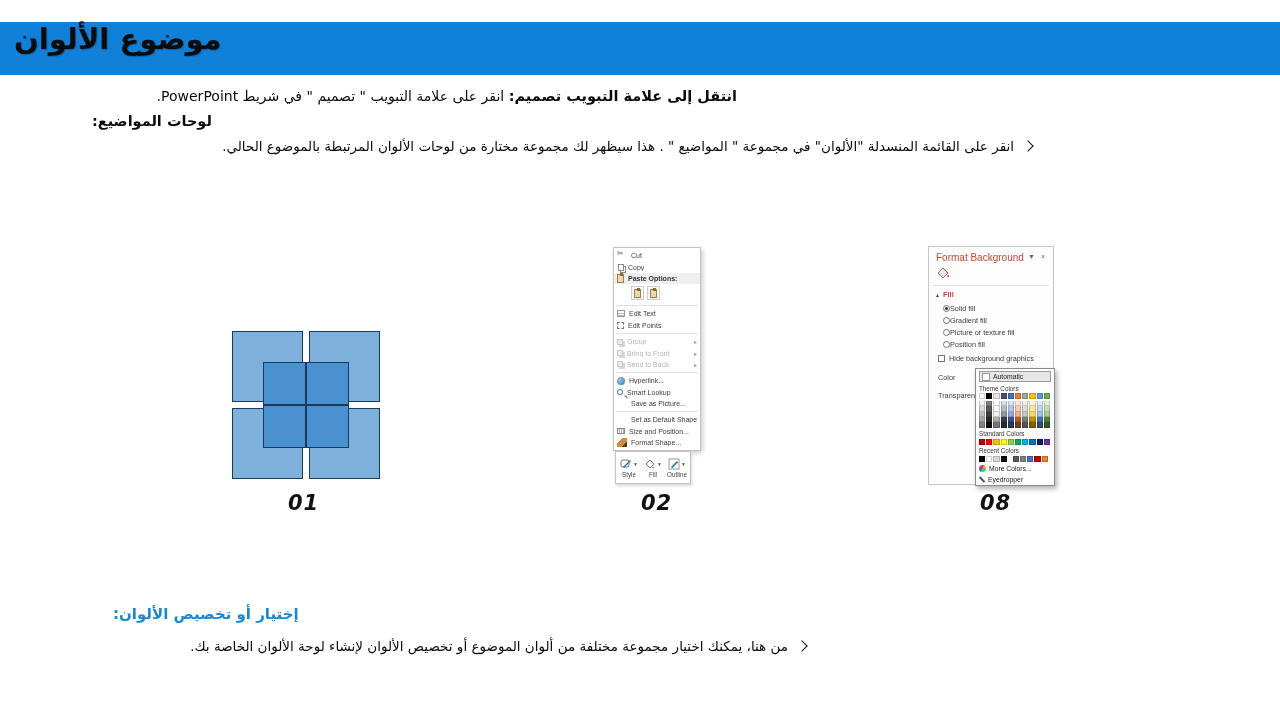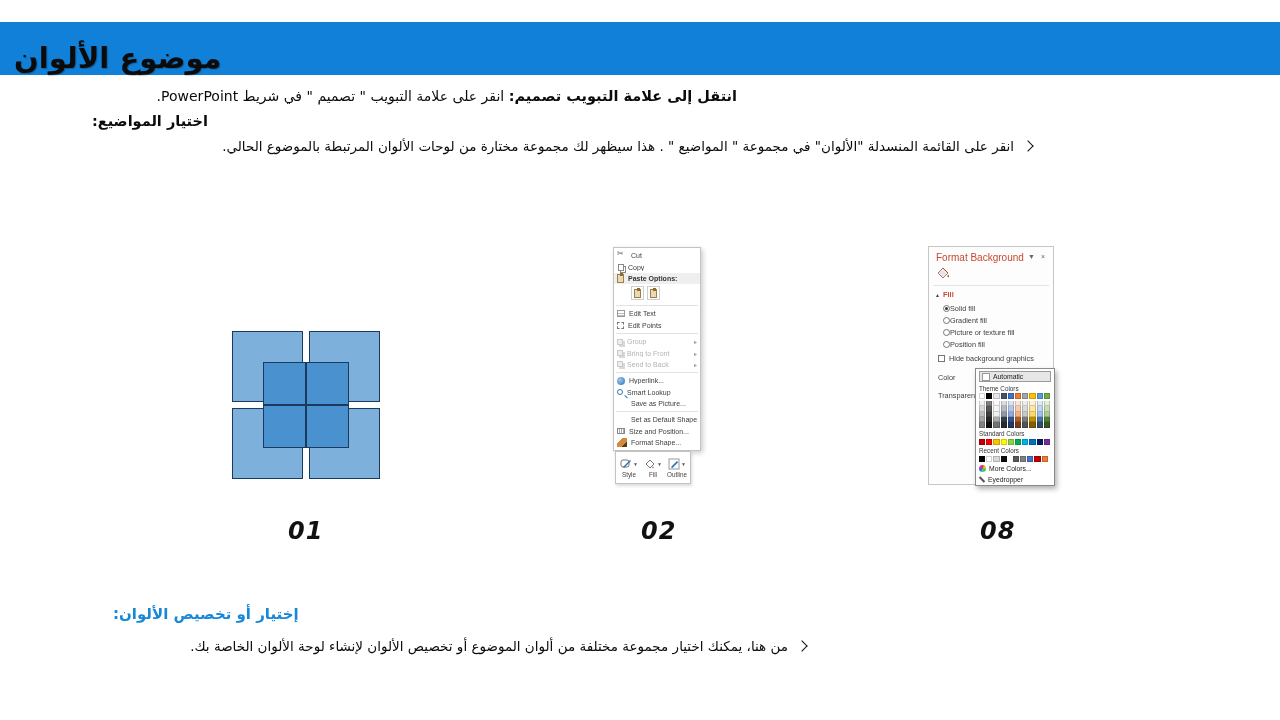--- a/index.html
+++ b/index.html
@@ -2,21 +2,21 @@
 <html style="--accent: #1180D8; --accent2: #1787D8; --sq-light: #7EB0DC; --sq-dark: #4A92CF; --sq-border: #1C3A5E; --pane-accent: #C8492F;"><head>
 <meta charset="utf-8">
 <style>
   * { margin:0; padding:0; box-sizing:border-box; }
   html,body { width:1280px; height:720px; background:#fff; overflow:hidden;
               font-family:"DejaVu Sans", sans-serif; }
   #slide { position:relative; width:1280px; height:720px; background:#fff; }
 
   
   .header-bar { position:absolute; left:0; top:22px; width:1280px; height:53px;
-                background:var(--accent,#1180D8); display:flex; align-items:flex-end; }
+                background:var(--accent,#1180D8); display:flex; align-items:flex-start; }
   .slide-title { color:#fff; font-weight:bold; font-size:29px; padding:0 14px;
                  direction:rtl; text-shadow:1px 1px 1px rgba(0,0,0,.25); }
 
   
   .ar { direction:rtl; unicode-bidi:plaintext; color:#0b0b0b; white-space:nowrap;
         font-family:"DejaVu Sans", sans-serif; }
   .intro-line1 { position:absolute; top:88px; right:543px; font-size:14px; }
   .intro-line1 b { font-size:14.5px; }
   .intro-line2 { position:absolute; top:113px; left:92px; font-size:14.5px; font-weight:bold; }
   .intro-line3 { position:absolute; top:138px; right:244px; font-size:13.5px; }
@@ -30,22 +30,22 @@
 
   
   .fig-squares { position:absolute; left:232px; top:331px; width:148px; height:148px; }
   .bigsq { position:absolute; width:71px; height:71px; background:var(--sq-light,#7EB0DC);
            border:1.5px solid var(--sq-border,#1C3A5E); }
   .ctr { position:absolute; left:31px; top:31px; width:86px; height:86px;
          display:grid; grid-template:1fr 1fr / 1fr 1fr; }
   .smsq { background:var(--sq-dark,#4A92CF); border:1.5px solid var(--sq-border,#1C3A5E); }
 
   
-  .step-num { position:absolute; top:491px; font-size:24px; font-weight:bold;
-              font-style:italic; color:#111; letter-spacing:1px;margin-top:26px; }
+  .step-num { position:absolute; top:491px; font-size:21px; font-weight:bold;
+              font-style:italic; color:#111; letter-spacing:1px; }
 
   
   .context-menu { position:absolute; left:613px; top:247px; width:88px;
                   background:#fff; border:1px solid #c3c3c3;
                   box-shadow:2px 2px 5px rgba(0,0,0,.2); padding:2px 0;
                   font-family:"Liberation Sans", sans-serif; }
   .menu-item { display:flex; align-items:center; height:11.4px; padding:0 3px; color:#3d3d3d;
                font-size:7px; }
   .menu-item.disabled { color:#b3b3b3; }
   .menu-item.mlabel { background:#efefef; font-weight:bold; color:#333; }
@@ -143,21 +143,21 @@
 </head>
 <body>
 
 <div id="slide">
 
   <div class="header-bar">
     <div class="slide-title ar">موضوع الألوان</div>
   </div>
 
   <div class="intro-line1 ar"><b>انتقل إلى علامة التبويب تصميم:</b><span> انقر على علامة التبويب " تصميم "  في شريط PowerPoint.</span></div>
-  <div class="intro-line2 ar">اختيار المواضيع:</div>
+  <div class="intro-line2 ar">لوحات المواضيع:</div>
   <div class="intro-line3 ar"><span class="chev"></span><span>انقر على القائمة المنسدلة "الألوان"  في مجموعة " المواضيع " . هذا سيظهر لك مجموعة مختارة من لوحات الألوان المرتبطة بالموضوع الحالي.</span></div>
 
   <div class="fig-squares">
     <div class="bigsq" style="left:0;top:0"></div>
     <div class="bigsq" style="left:77px;top:0"></div>
     <div class="bigsq" style="left:0;top:77px"></div>
     <div class="bigsq" style="left:77px;top:77px"></div>
     <div class="ctr">
       <div class="smsq"></div>
       <div class="smsq"></div>

